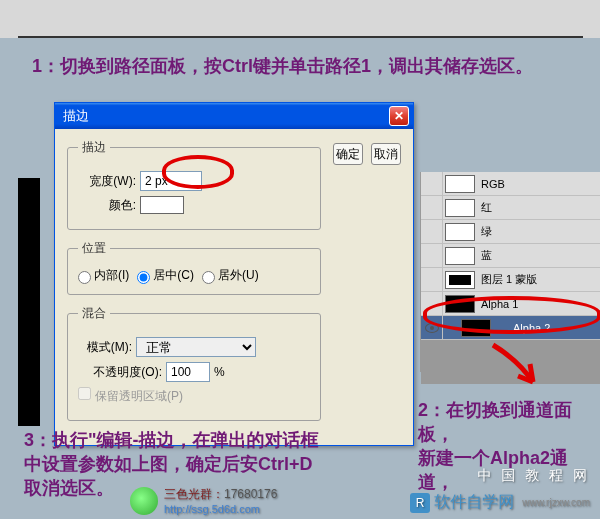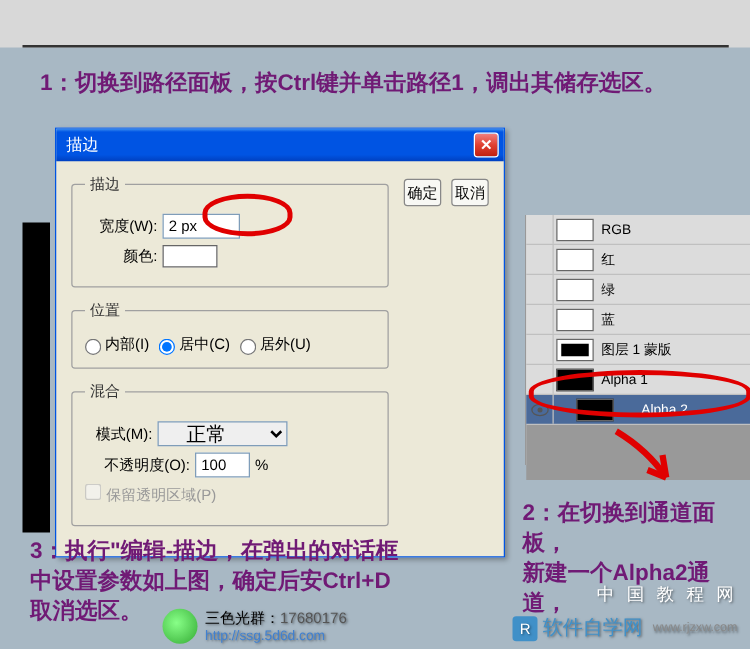--- a/index.html
+++ b/index.html
@@ -7,42 +7,42 @@
 
 .bg-gray { position: absolute; top: 0; left: 0; width: 600px; height: 38px; background: #d8d8d8; }
 .divider-line { position: absolute; top: 36px; left: 18px; width: 565px; height: 2px; background: #333; }
 .black-block { position: absolute; top: 178px; left: 18px; width: 22px; height: 248px; background: #000; }
 
 .annotation { position: absolute; font-family: "Microsoft YaHei", sans-serif; font-weight: bold; color: #701a75; }
 .ann1 { top: 54px; left: 32px; font-size: 18px; }
 .ann2 { top: 398px; left: 418px; font-size: 18px; line-height: 24px; }
 .ann3 { top: 428px; left: 24px; font-size: 18px; line-height: 24px; }
 
-.dialog { position: absolute; top: 102px; left: 44px; width: 360px; background: #ece9d8; border: 1px solid #0054e3; box-shadow: 2px 2px 4px rgba(0,0,0,0.3); font-size: 12px; }
+.dialog { position: absolute; top: 102px; left: 54px; width: 360px; background: #ece9d8; border: 1px solid #0054e3; box-shadow: 2px 2px 4px rgba(0,0,0,0.3); font-size: 12px; }
 .titlebar { height: 26px; background: linear-gradient(to bottom, #3b8df0 0%, #0054e3 10%, #0054e3 80%, #0040c0 100%); display: flex; align-items: center; padding: 0 4px 0 8px; color: #fff; font-size: 13px; }
 .titlebar .title { flex: 1; }
 .close-btn { width: 20px; height: 20px; background: linear-gradient(to bottom, #f08080, #e04030, #c02010); border: 1px solid #fff; border-radius: 3px; display: flex; align-items: center; justify-content: center; color: #fff; font-weight: bold; font-size: 12px; cursor: pointer; }
 .dialog-body { padding: 10px 12px 14px; display: flex; gap: 12px; }
 .left-col { flex: 1; }
 .right-col { width: 68px; display: flex; gap: 8px; padding-top: 4px; }
 
 fieldset { border: 1px solid #a0a0a0; border-radius: 3px; padding: 10px 8px 10px 10px; margin-bottom: 10px; }
 legend { padding: 0 4px; color: #333; font-size: 12px; }
 
 .row { display: flex; align-items: center; margin: 5px 0; gap: 4px; }
 .row label { text-align: right; }
 .lbl-width { width: 58px; }
 .lbl-color { width: 58px; }
 .lbl-mode { width: 54px; }
 .lbl-opac { width: 84px; }
 
 input[type="text"] { border: 1px solid #7f9db9; padding: 2px 4px; font-size: 12px; height: 20px; }
 .inp-width { width: 62px; }
 .swatch { width: 44px; height: 18px; border: 1px solid #666; background: #fff; }
-select { border: 1px solid #7f9db9; padding: 1px 18px; height: 20px; font-size: 16px; width: 104px; }
+select { border: 1px solid #7f9db9; padding: 1px 5px; height: 20px; font-size: 13px; width: 120px; }
 .inp-opac { width: 44px; }
 
 .radio-row { display: flex; gap: 8px; align-items: center; }
 .radio-row label { display: flex; align-items: flex-end; gap: 3px; font-size: 12px; }
 input[type="radio"] { margin: 0; }
 input[type="checkbox"] { margin: 0 4px 0 0; }
 .disabled { color: #999; }
 
 .dlg-btn { width: 64px; height: 22px; background: #f8f8f4; border: 1px solid #888; border-radius: 3px; font-size: 12px; cursor: pointer; }
 
@@ -66,21 +66,21 @@
 .eye-icon { width: 14px; height: 10px; border: 1px solid #555; border-radius: 50%; position: relative; }
 .eye-icon::after { content: ""; position: absolute; width: 4px; height: 4px; background: #555; border-radius: 50%; top: 2px; left: 4px; }
 
 .watermark { position: absolute; font-family: sans-serif; font-weight: normal; text-shadow: 1px 1px 2px rgba(0,0,0,0.5); }
 .wm1 { bottom: 34px; right: 10px; color: #fff; font-size: 14px; letter-spacing: 3px; }
 .wm2 { bottom: 6px; right: 10px; color: #4090c8; font-size: 16px; display: flex; align-items: center; gap: 4px; }
 .wm2 .logo { width: 20px; height: 20px; background: #4090c8; border-radius: 3px; display: inline-flex; align-items: center; justify-content: center; color: #fff; font-size: 12px; }
 .wm2 .url { font-size: 10px; color: #888; margin-left: 4px; }
 .wm3 { bottom: 4px; left: 130px; font-size: 12px; color: #555; display: flex; align-items: center; gap: 6px; }
 .wm3 .sglogo { width: 28px; height: 28px; border-radius: 50%; background: radial-gradient(circle at 40% 40%, #8f8, #3a3); display: inline-block; position: relative; }
-.wm3 .red { color: #000000; }
+.wm3 .red { color: #7f1d1d; }
 .wm3 .url2 { display: block; font-size: 11px; color: #4080d0; }
 </style>
 </head>
 <body>
 
 <div class="bg-gray"></div>
 <div class="divider-line"></div>
 <div class="black-block"></div>
 
 <div class="annotation ann1">1：切换到路径面板，按Ctrl键并单击路径1，调出其储存选区。</div>

